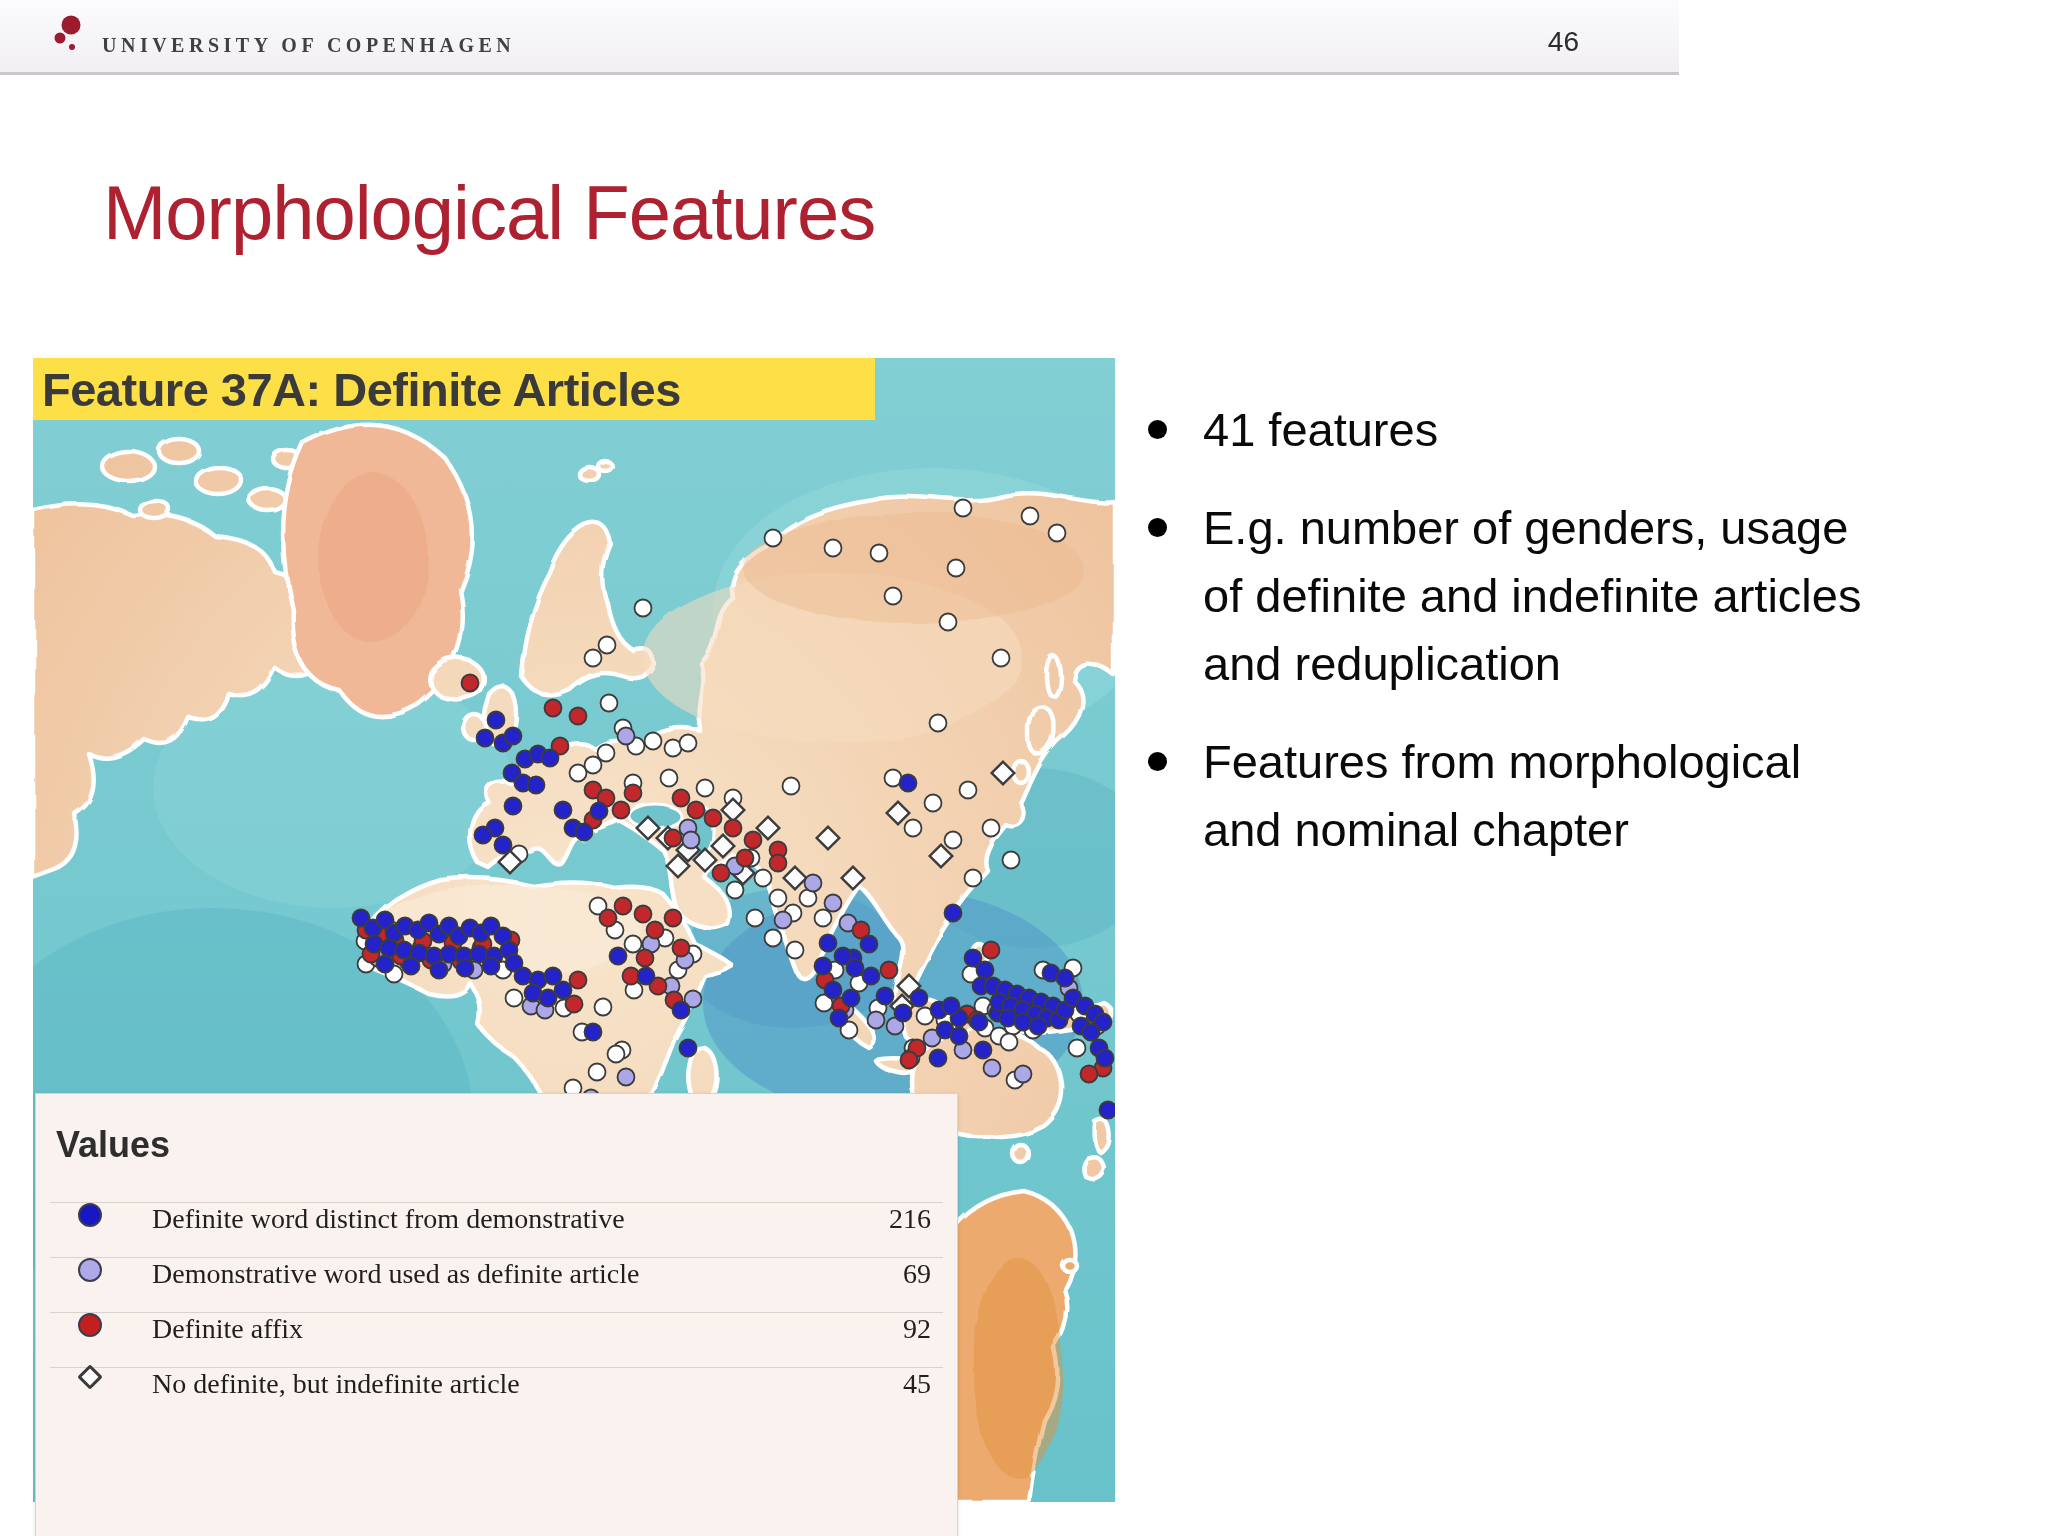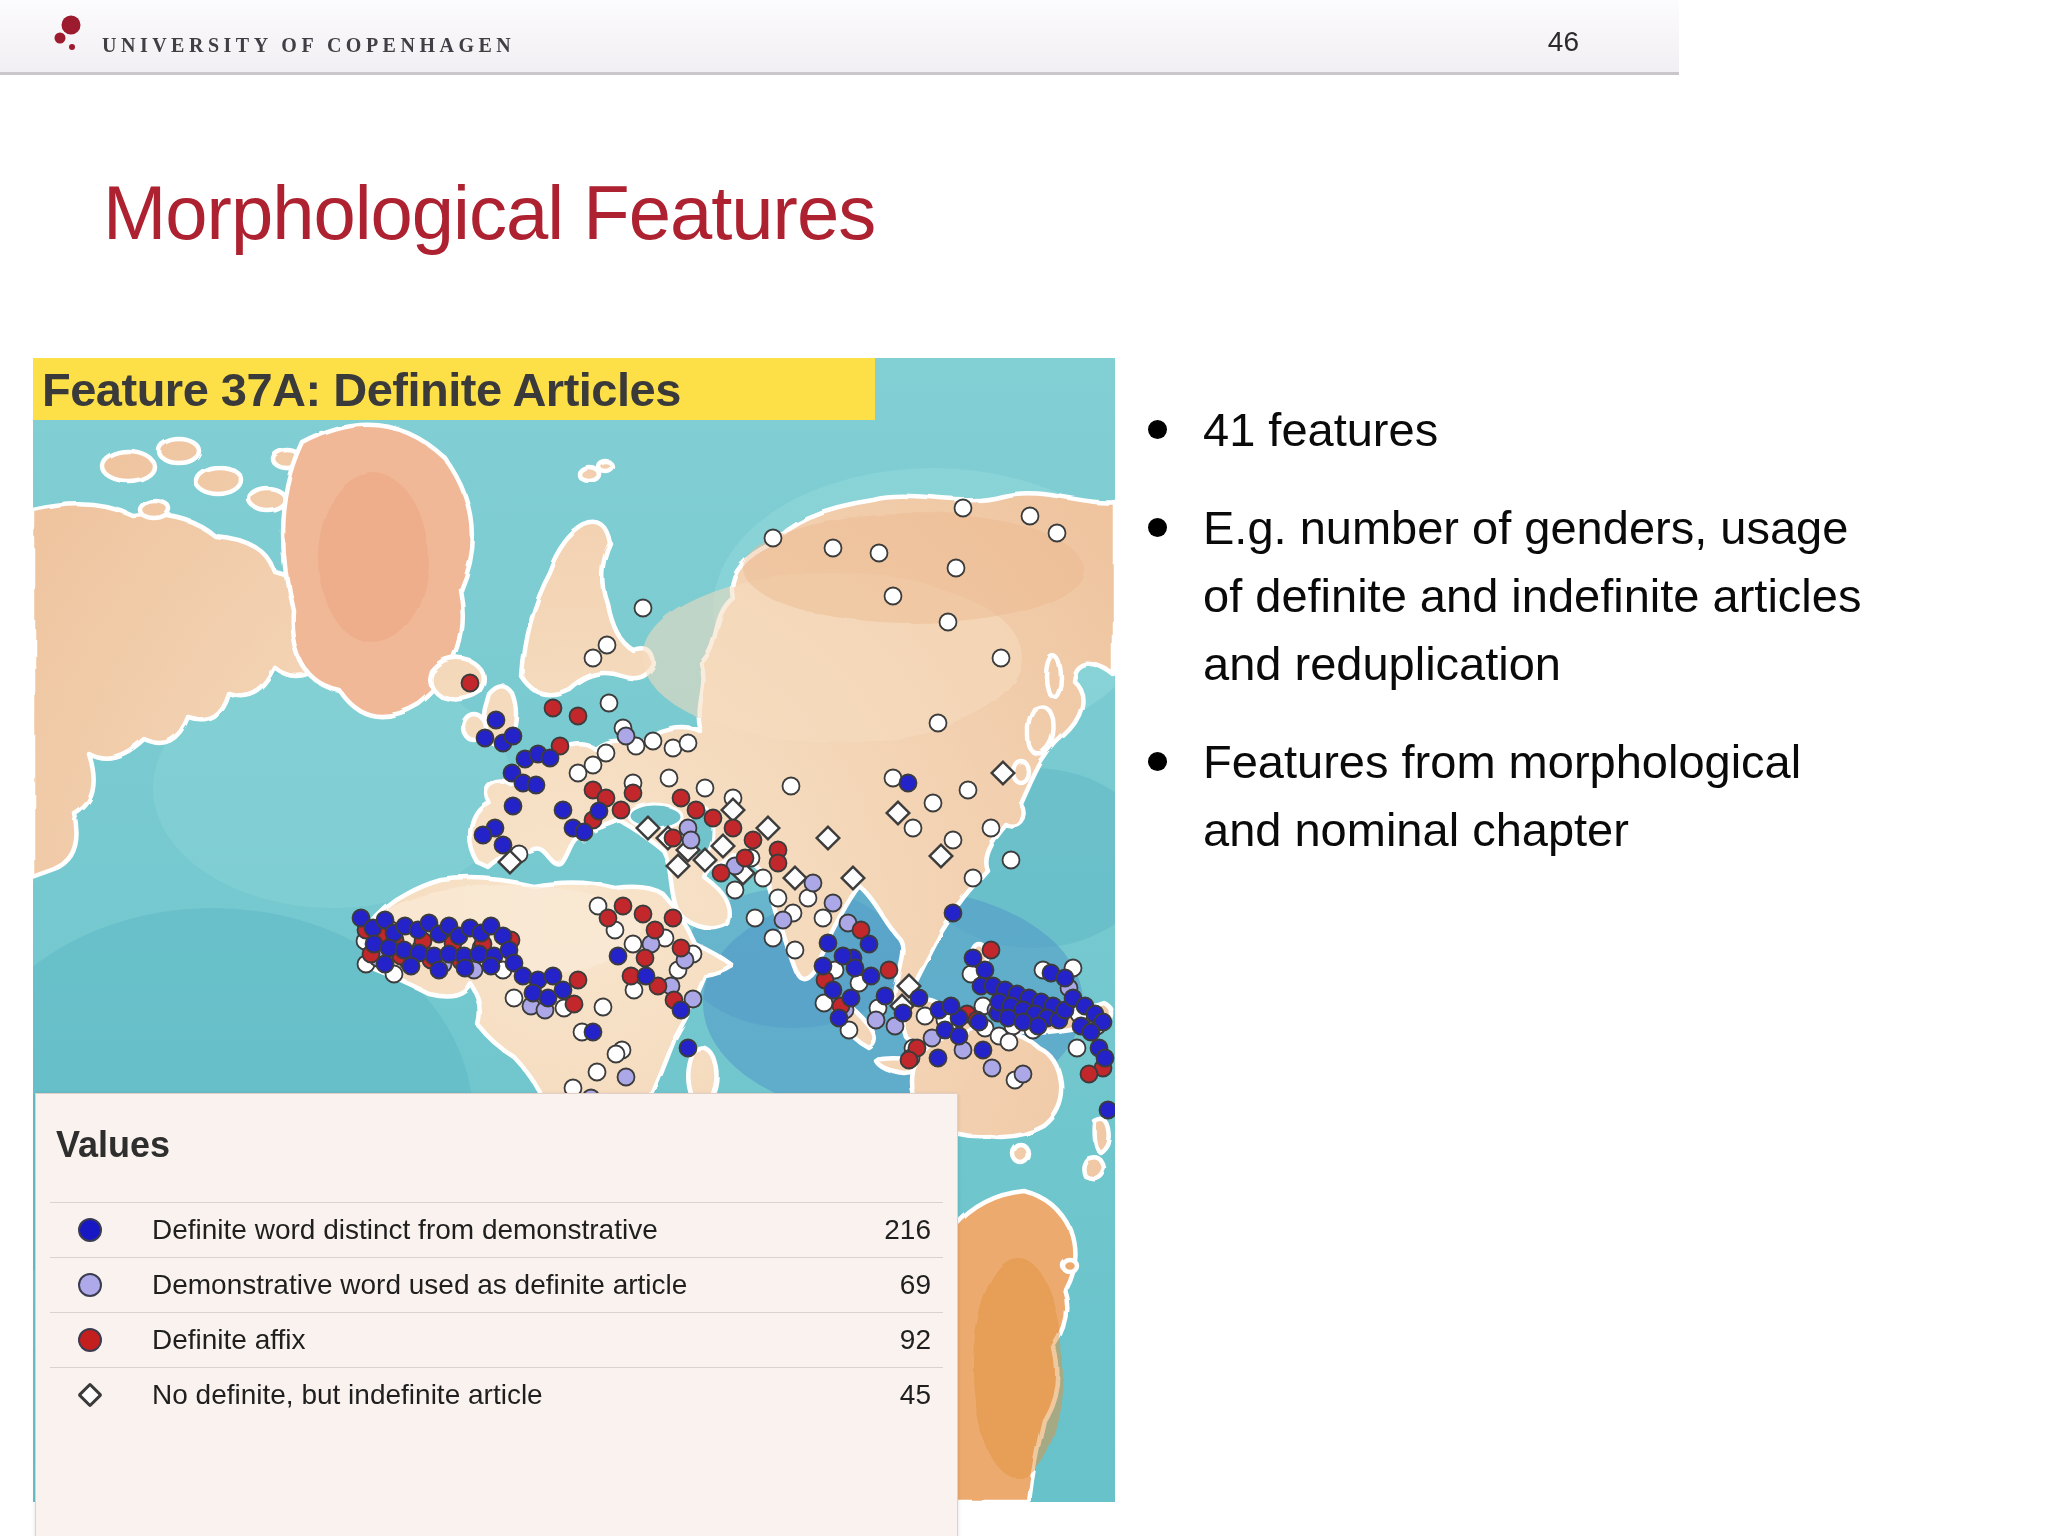--- a/index.html
+++ b/index.html
@@ -26,22 +26,22 @@
   .map-title-band{position:absolute;left:0;top:0;width:842px;height:62px;background:#fde047;
                   display:flex;align-items:center;}
   .map-title{font-size:47px;font-weight:700;color:#3a3a3a;padding-left:9px;letter-spacing:-0.5px;}
 
   
   .legend{position:absolute;left:2px;top:735px;width:923px;height:500px;
           background:#faf2ee;border:1px solid #e2cfc7;box-sizing:border-box;
           box-shadow:0 1px 4px rgba(0,0,0,0.12);}
   .legend-heading{position:absolute;left:20px;top:30px;font-size:36px;font-weight:700;color:#2e2e2e;}
   .legend-rows{position:absolute;left:0;top:108px;width:100%;}
-  .legend-row{display:flex;align-items:center;height:54px;border-top:1px solid #d9d2cd;
-              margin:0 14px;padding:0 8px 0 20px;}
+  .legend-row{display:flex;align-items:flex-start;height:54px;border-top:1px solid #d9d2cd;
+              margin:0 14px;padding:0 8px 0 20px;font-family:Liberation Serif, serif;}
   .legend-sym-box{width:40px;display:flex;justify-content:center;align-items:center;}
   .sym-circle{width:24px;height:24px;border-radius:50%;border:2px solid #3c3c50;box-sizing:border-box;}
   .sym-diamond{width:18px;height:18px;border:3px solid #3a3a3a;background:#fdfdfd;
                transform:rotate(45deg);border-radius:2px;box-sizing:border-box;}
   .legend-label{flex:1;font-size:28px;color:#1f1f1f;margin-left:42px;}
   .legend-count{width:110px;text-align:right;font-size:28px;color:#1f1f1f;padding-right:4px;}
 
   
   .bullets{position:absolute;left:1148px;top:396px;width:900px;list-style:none;margin:0;padding:0;}
   .bullet-item{display:flex;margin-bottom:30px;}

